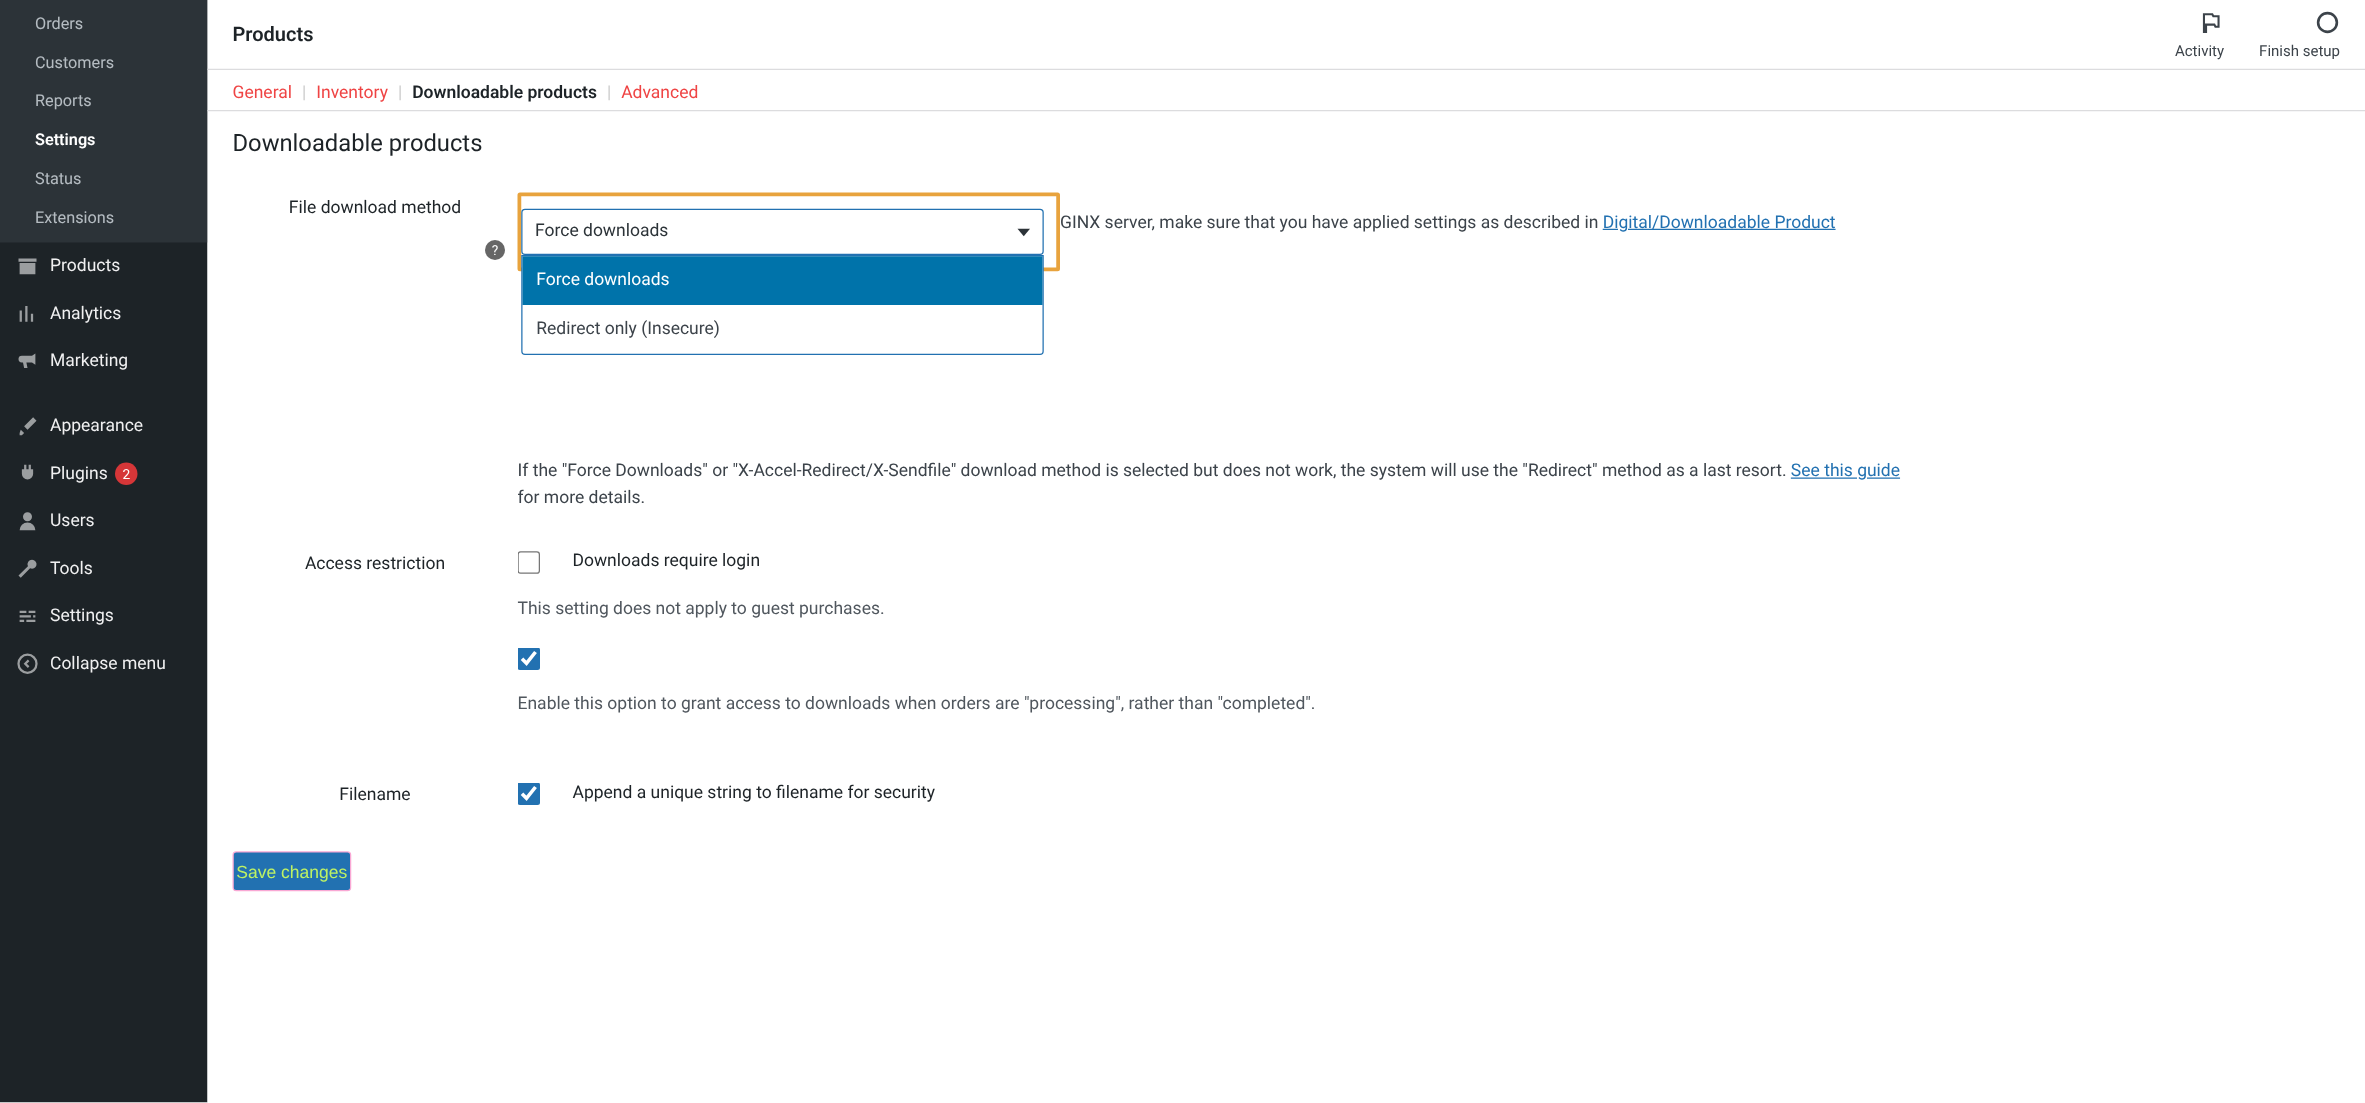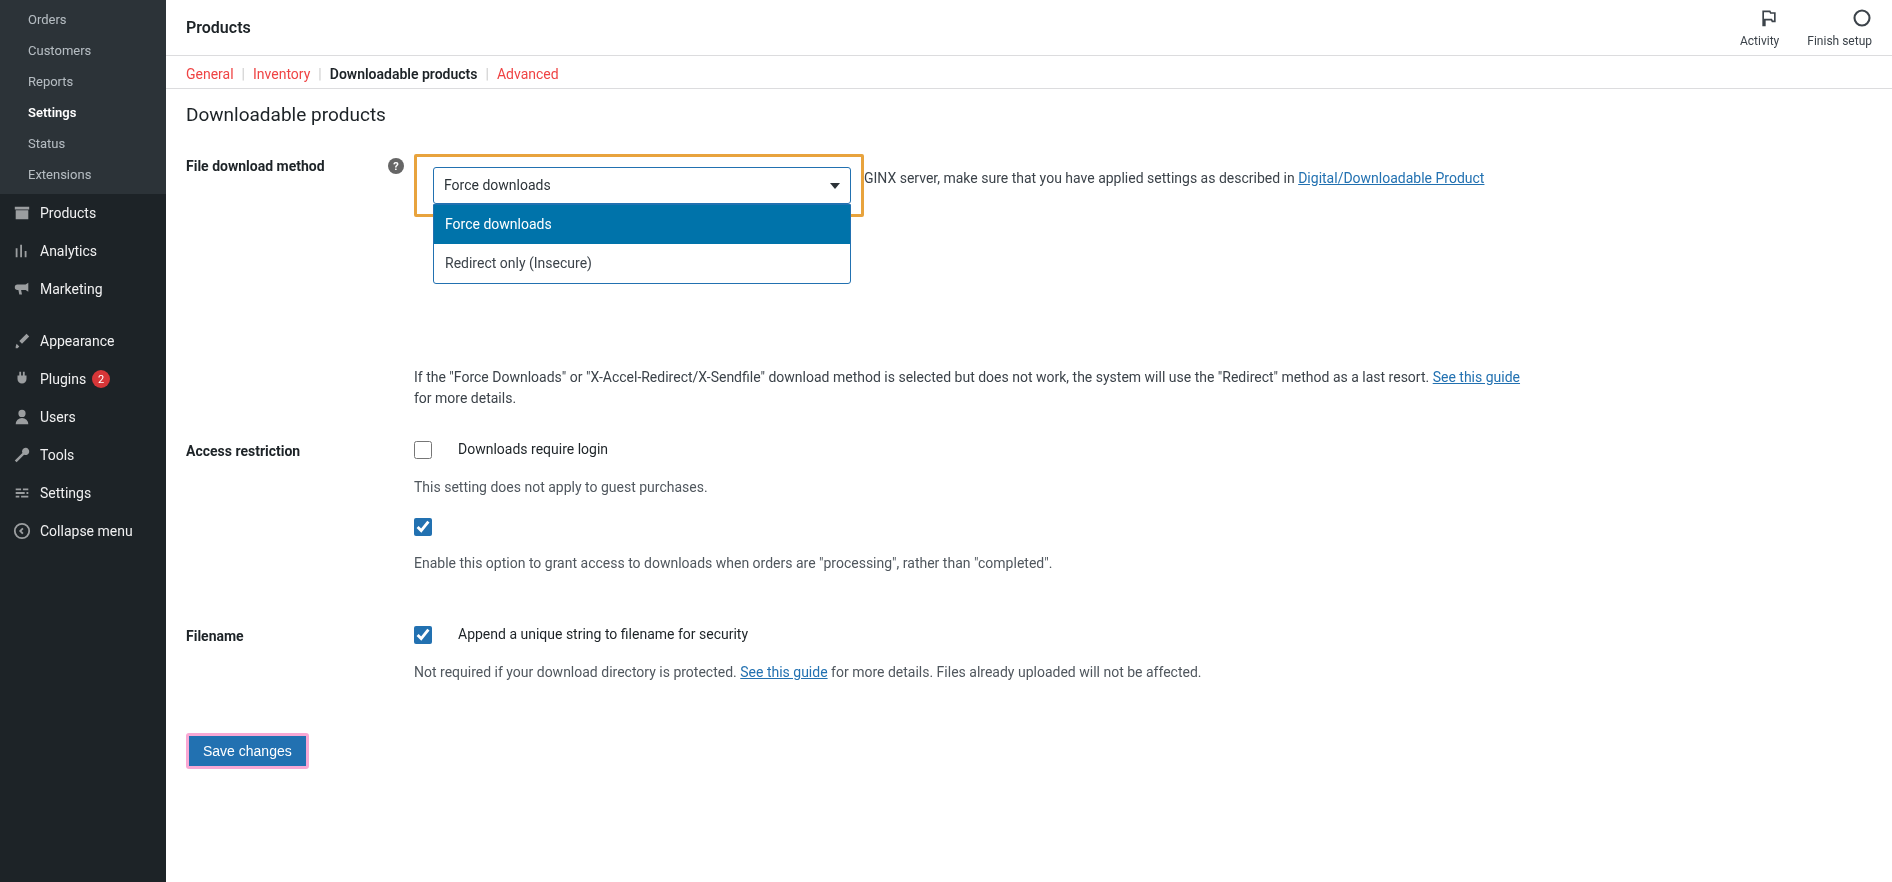--- a/index.html
+++ b/index.html
@@ -28,40 +28,40 @@
   .tabs { display: flex; gap: 8px; align-items: center; padding: 10px 20px 6px 20px; border-bottom: 1px solid #dcdcde; font-size: 14px; color: #888;}
   .tab-link { color: #ef4444; text-decoration: none; cursor: pointer; }
   .tab-link.current { color: #1d2327; font-weight: 600; }
   .sep { color: #ccc; }
   
   .content { padding: 14px 20px 40px 20px; }
   .content h2 { font-size: 19px; font-weight: 400; color: #1d2327; margin-bottom: 28px; }
   
   
   .form-row { display: flex; align-items: flex-start; margin-bottom: 30px; }
-  .form-label { width: 228px; flex-shrink: 0; font-size: 14px; font-weight: 700; color: #1d2327; padding-top: 4px; display:flex; align-items:center; gap:6px;}
+  .form-label { width: 228px; flex-shrink: 0; font-size: 14px; font-weight: 400; color: #1d2327; padding-top: 4px; display:flex; align-items:center; gap:18px;flex-direction:column;}
   .help-ic { width: 16px; height: 16px; background: #666; color: #fff; border-radius: 50%; font-size: 11px; display: inline-flex; align-items:center; justify-content:center; margin-left:auto; margin-right:10px;}
   .form-field { flex: 1; font-size: 14px; color: #3c434a; line-height: 1.5; }
   
   
   .highlight-box { border: 3px solid #e8a33d; border-radius: 2px; padding: 10px 10px 10px 0; display: inline-block; position: relative; }
-  .select-wrap { width: 418px; position: relative; margin-left: 16px;}
+  .select-wrap { width: 418px; position: relative; margin-left: 0;}
   .select-ctrl { border: 1px solid #2271b1; border-radius: 3px; background: #fff; padding: 7px 30px 7px 10px; font-size: 14px; color: #2c3338; cursor: pointer; position: relative; }
   .select-ctrl::after { content: ""; position: absolute; right: 10px; top: 50%; width: 0; height: 0; border-left: 5px solid transparent; border-right: 5px solid transparent; border-top: 6px solid #2c3338; transform: translateY(-50%); }
   .dropdown { border: 1px solid #2271b1; border-top: 1px solid #2271b1; background: #fff; margin-top: 0; position: absolute; left:0; right:0; top: 100%; border-radius: 0 0 3px 3px;}
   .dd-item { padding: 9px 11px; font-size: 14px; cursor: pointer; }
   .dd-item.sel { background: #0073aa; color: #fff; }
   .desc a, .form-field a { color: #2271b1; text-decoration: underline; }
   .note-below { margin-top: 150px; font-size: 14px; line-height: 1.5; color: #3c434a; max-width: 1110px;}
   
   .check-line { display: flex; align-items: center; gap: 26px; font-size: 14px; color: #1d2327; margin-bottom: 6px;}
   .check-line input { width: 18px; height: 18px; accent-color: #2271b1; }
   .sub-desc { font-size: 14px; color: #50575e; margin-bottom: 20px; margin-top: 17px;}
   
-  .save-btn { background: #2271b1; color: #ffffff; border: 3px solid #f9a8d4; border-radius: 3px; padding: 7px 14px; font-size: 14px; cursor: pointer; }
+  .save-btn { background: #2271b1; color: #bef264; border: 1px solid #f9a8d4; border-radius: 3px; padding: 7px 2px; font-size: 14px; cursor: pointer; }
   
   svg { width: 18px; height: 18px; fill: currentColor; }
   .top-act svg { width: 20px; height: 20px; }
 </style>
 </head>
 <body>
 
 <div class="layout">
   <aside class="sidebar">
     <div class="sub-group">
@@ -231,22 +231,19 @@
       </div>
 
       
       <div class="form-row">
         <div class="form-label">Filename</div>
         <div class="form-field">
           <label class="check-line">
             <input type="checkbox" checked="" style="">
             <span>Append a unique string to filename for security</span>
           </label>
-          <div class="sub-desc">
-            <span>Not required if your download directory is protected. </span><a href="#">See this guide</a><span> for more details. Files already uploaded will not be affected.</span>
-          </div>
         </div>
       </div>
 
       <button class="save-btn">Save changes</button>
     </div>
   </main>
 </div>
 
 </body></html>

